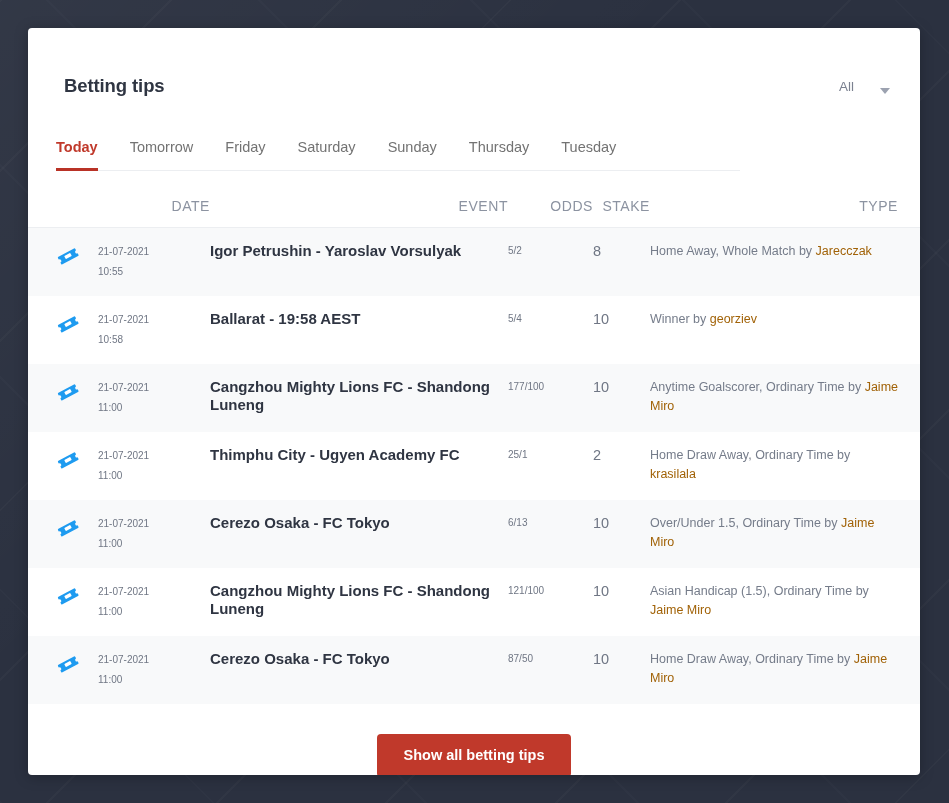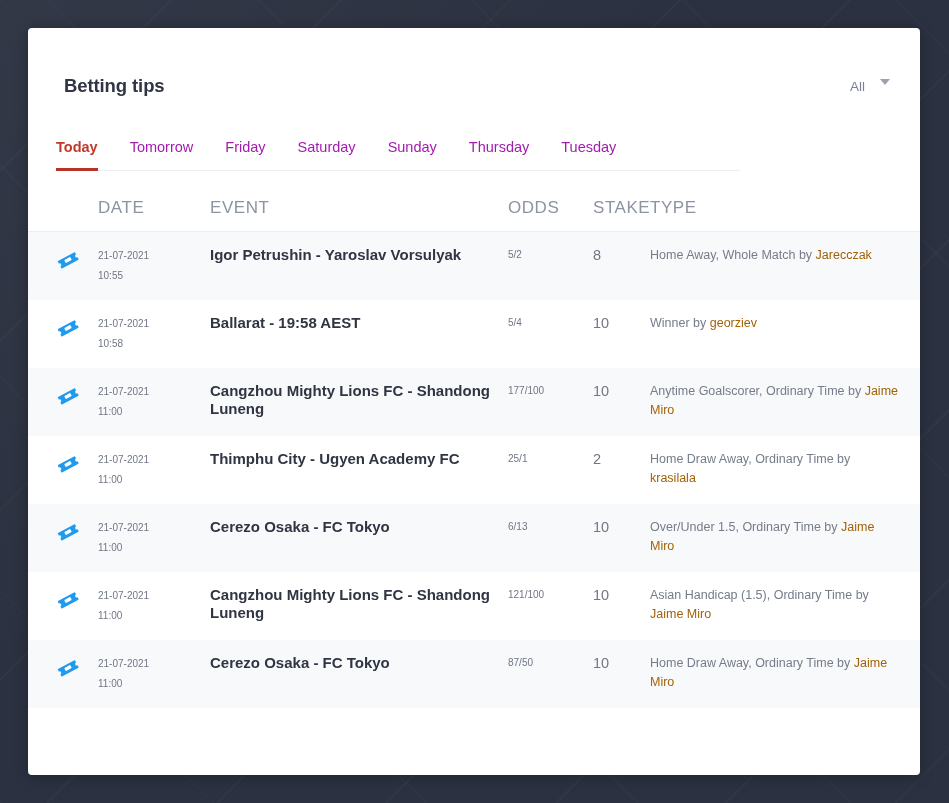--- a/index.html
+++ b/index.html
@@ -59,22 +59,22 @@
   #page-title {
     font-size: 18.5px;
     font-weight: bold;
     color: #2f3542;
     letter-spacing: -0.1px;
     margin-left: 8px;
   }
 
   #filter-select {
     display: flex;
-    align-items: flex-start;
-    gap: 15px;
+    align-items: flex-end;
+    gap: 26px;
     cursor: pointer;
     padding: 4px 2px;
   }
   #filter-value {
     font-size: 13.5px;
     color: #7b8190;
   }
   #chevron-down-icon {
     width: 0; height: 0;
     border-left: 5.5px solid transparent;
@@ -88,21 +88,21 @@
     margin-top: 20px;
   }
   #tabs {
     display: flex;
     gap: 0;
     border-bottom: 1px solid #eceef1;
     width: 684px;
   }
   .tab {
     font-size: 14.5px;
-    color: #a21caf;
+    color: #737373;
     padding: 6px 0 13px 0;
     margin-right: 32px;
     cursor: pointer;
     border-bottom: 3px solid transparent;
     position: relative;
     bottom: -1px;
     white-space: nowrap;
   }
   .tab.active {
     color: #c0392b;
@@ -111,25 +111,25 @@
   }
 
   
   #tips-table {
     width: 100%;
     border-collapse: collapse;
     margin-top: 17px;
     table-layout: fixed;
   }
   #tips-table th {
-    font-size: 17px;
+    font-size: 14px;
     letter-spacing: 0.55px;
     color: #8c93a1;
     font-weight: normal;
-    text-align: left;
+    text-align: right;
     padding: 10px 0 13px 0;
     border-bottom: 1px solid #eceef1;
     vertical-align: bottom;
   }
 
   th.col-icon, td.col-icon       { width: 70px; padding-left: 28px !important; }
   th.col-date, td.col-date       { width: 112px; }
   th.col-event, td.col-event     { width: 298px; }
   th.col-odds, td.col-odds       { width: 85px; }
   th.col-stake, td.col-stake     { width: 57px; }
@@ -360,14 +360,17 @@
             <div class="cell-date">11:00</div>
           </td>
           <td class="col-event cell-event">Cerezo Osaka - FC Tokyo</td>
           <td class="col-odds cell-odds">87/50</td>
           <td class="col-stake cell-stake">10</td>
           <td class="col-type cell-type"><span>Home Draw Away, Ordinary Time by</span> <span class="tipster">Jaime Miro</span></td>
         </tr>
       </tbody>
   </table>
 
+  <div id="card-footer">
+    <button id="show-all-button">Show all betting tips</button>
+  </div>
 
 </div>
 
 </body></html>

